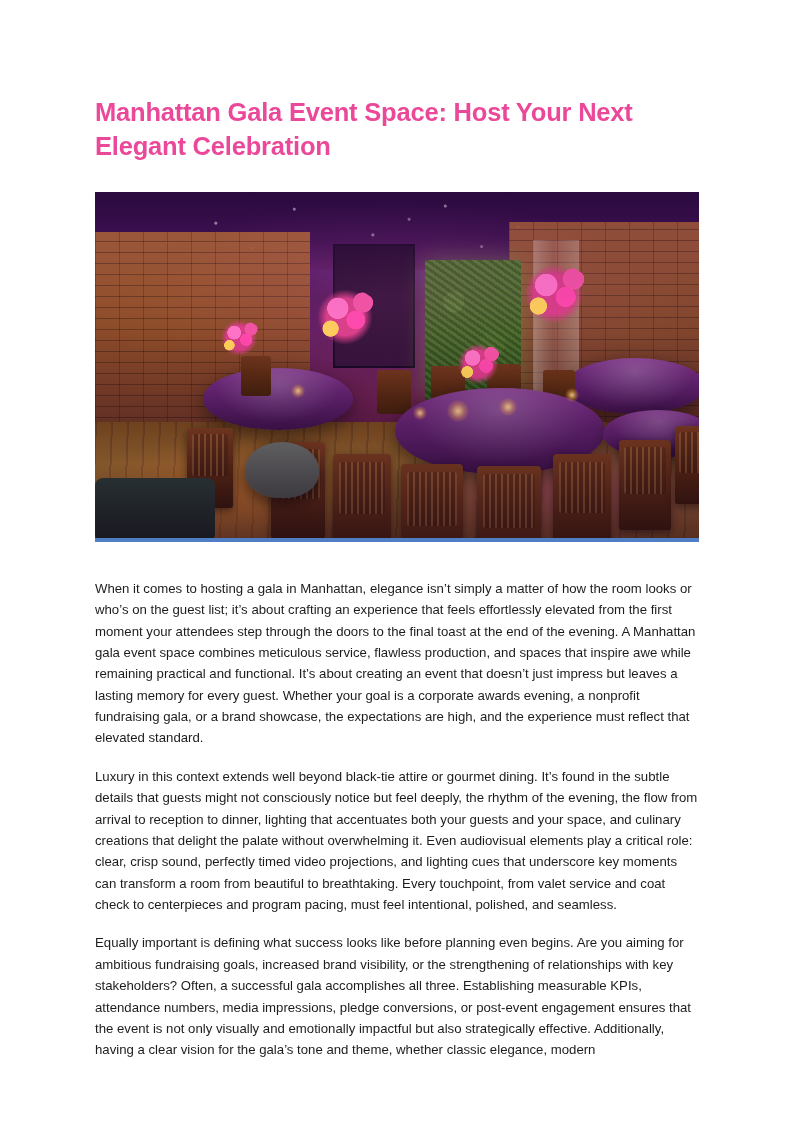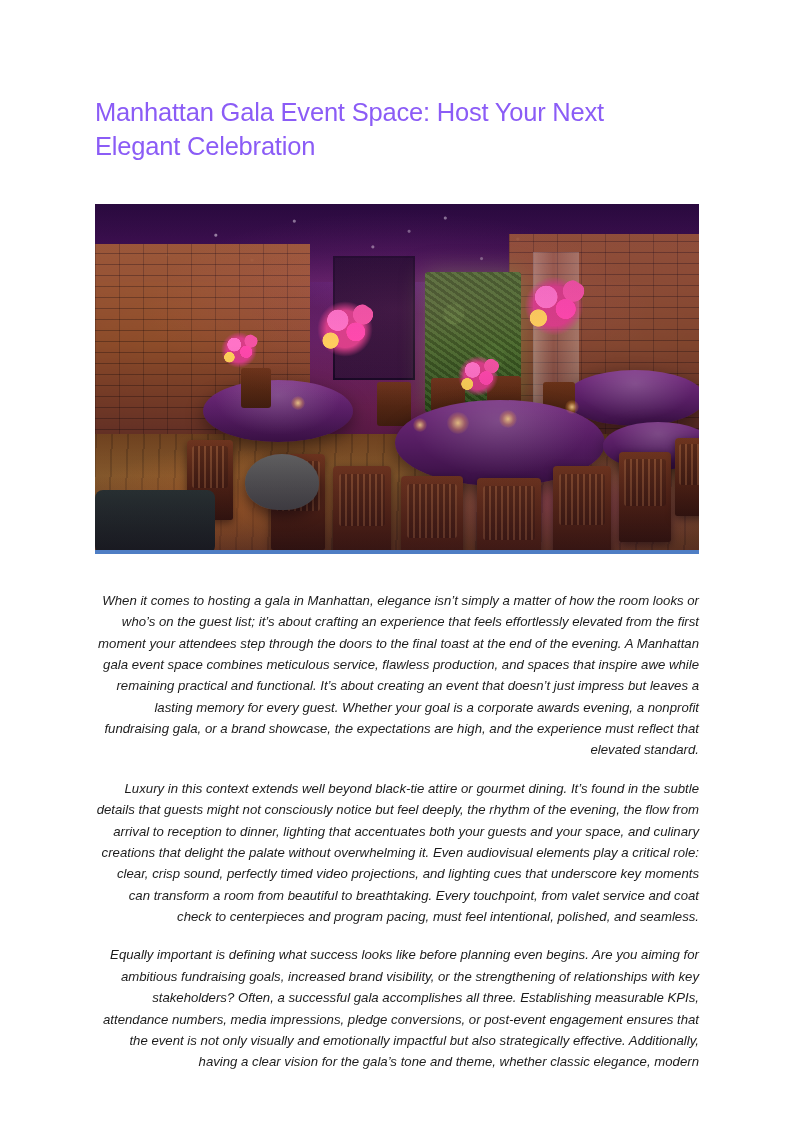--- a/index.html
+++ b/index.html
@@ -17,24 +17,24 @@
   .page {
     width: 794px;
     height: 1123px;
     box-sizing: border-box;
     padding: 96px 95px 60px 95px;
     position: relative;
   }
   .doc-title {
     font-size: 25.5px;
     line-height: 1.33;
-    font-weight: normal;
+    font-weight: bold;
     letter-spacing: -0.2px;
-    margin: 0 0 40px 0;
-    color: #8b5cf6;
+    margin: 0 0 28px 0;
+    color: #ec4899;
     max-width: 560px;
   }
   .hero-figure {
     width: 604px;
     height: 350px;
     margin: 0 0 36px 0;
     position: relative;
     overflow: hidden;
     background: #2a0b2e;
   }
@@ -210,22 +210,21 @@
     position: absolute;
     left: 0; right: 0; bottom: 0;
     height: 4px;
     background: #4f7ec4;
   }
   .body-copy p {
     font-size: 13.2px;
     line-height: 1.62;
     margin: 8px 0 17px 0;
     color: #1c1c1c;
-    text-align: right;
-    font-style: italic;
+    text-align: left;
   }
   .body-copy p:last-child { margin-bottom: 0; }
 </style>
 </head>
 <body>
 
 <div class="page">
 
   <h1 class="doc-title">Manhattan Gala Event Space: Host Your Next Elegant Celebration</h1>
 

